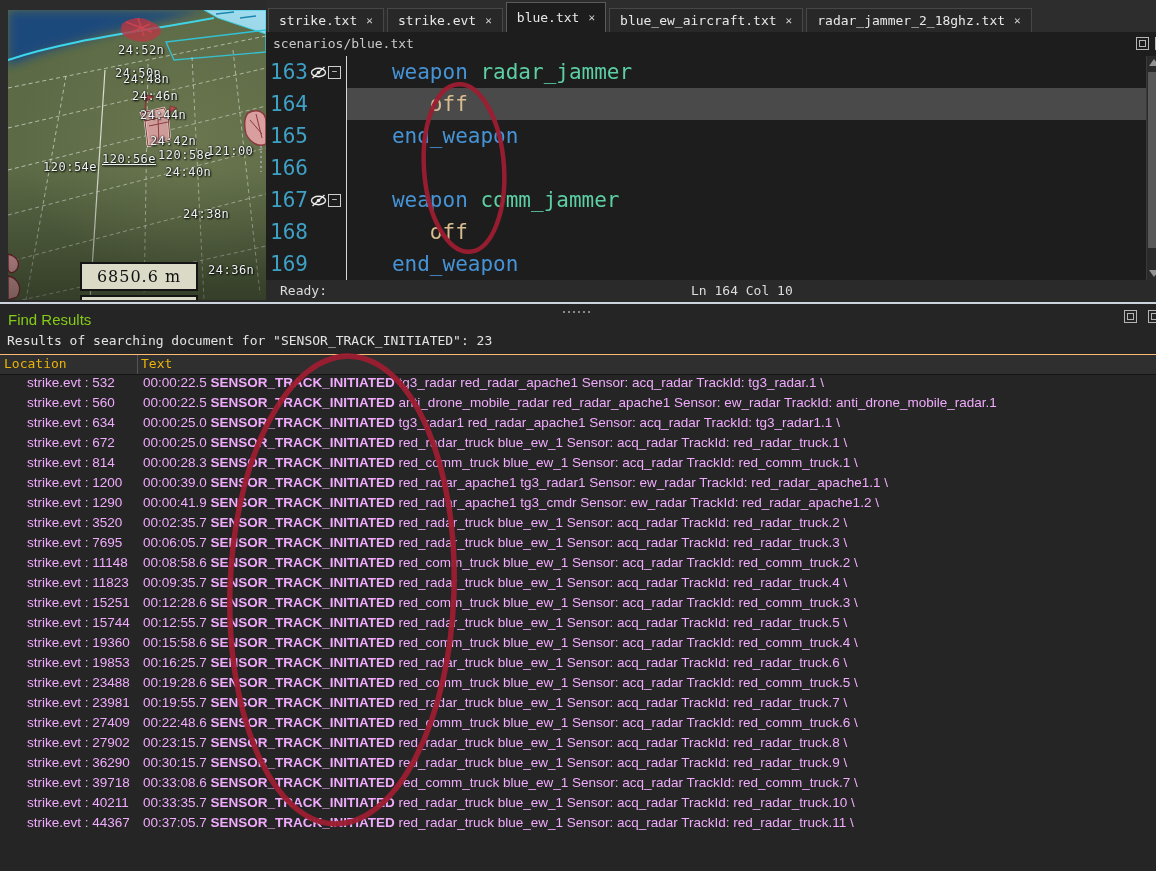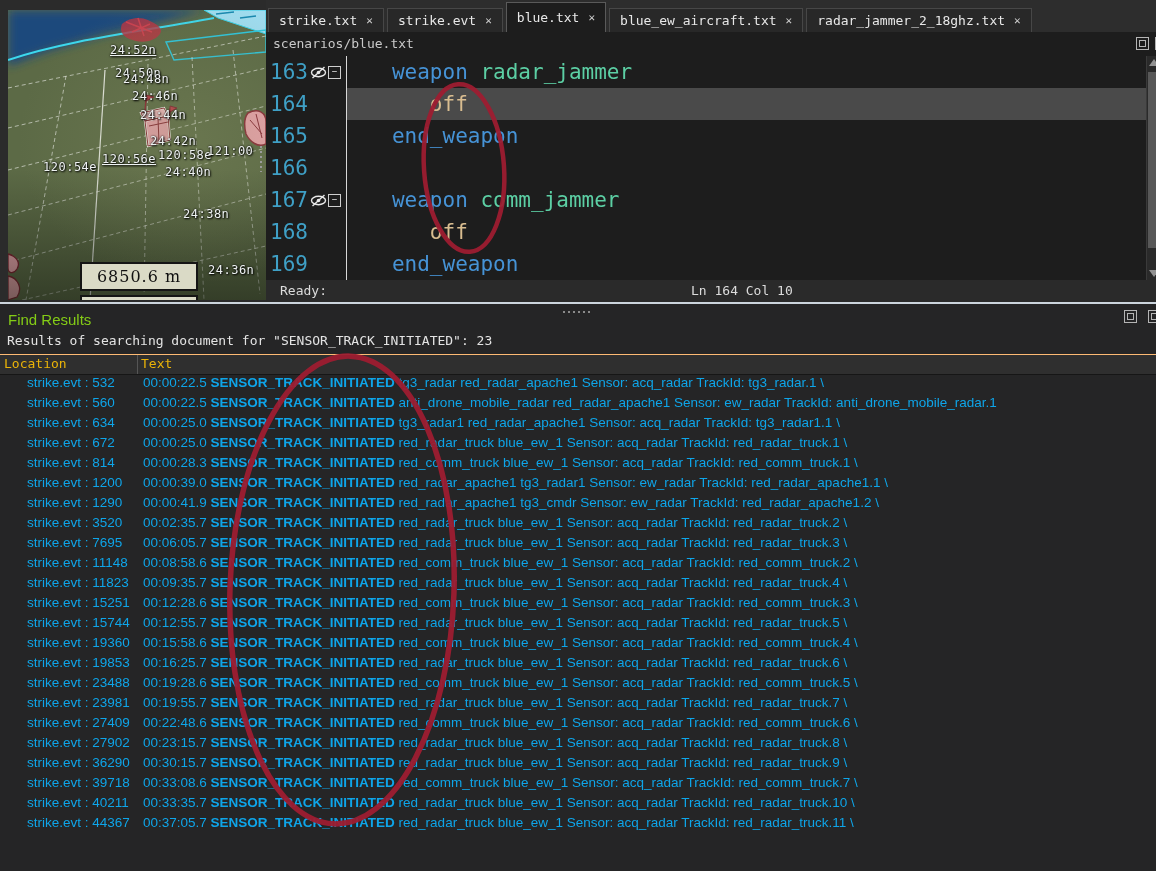--- a/index.html
+++ b/index.html
@@ -65,21 +65,21 @@
   .fr-icons{position:absolute;right:0;top:6px;display:flex;gap:11px;width:32px;overflow:hidden}
   .fr-title{position:absolute;left:8px;top:7px;font:15px "Liberation Sans",sans-serif;color:#84cc16}
   .fr-summary{position:absolute;left:7px;top:29px;font:13px "DejaVu Sans Mono",monospace;color:#e3e3e3}
   .fr-header{position:absolute;left:0;top:50px;width:100%;height:19px;background:#2f2f2f;
      border-top:1px solid #fdba74;border-bottom:1px solid #161616;
      font:13px "DejaVu Sans Mono",monospace;color:#eab308;line-height:18px}
   .fr-header::after{content:"";position:absolute;left:137px;top:0;width:1px;height:100%;background:#555}
   .col-loc{position:absolute;left:4px}
   .col-text{position:absolute;left:141px}
   .fr-rows{position:absolute;left:0;top:71px;width:100%}
-  .frr{height:20px;display:flex;font:13.5px "Liberation Sans",sans-serif;color:#0ea5e9;white-space:nowrap}
+  .frr{height:20px;display:flex;font:13.5px "Liberation Sans",sans-serif;color:#f0abfc;white-space:nowrap}
   .rloc{width:137px;flex:none;padding-left:27px;box-sizing:border-box;overflow:hidden}
   .rtxt{flex:1;padding-left:6px;overflow:hidden}
   .rtxt b{font-weight:700}
   
   .annot{position:absolute;left:0;top:0;width:1156px;height:871px;pointer-events:none;z-index:50}
 </style>
 </head>
 <body>
 
 <div id="app">
@@ -133,21 +133,21 @@
         </g>
 
         <path d="M240,103 C250,98 258,102 258,112 L258,134 C250,138 242,132 238,124 C236,116 236,108 240,103 Z" fill="#f0a4b0" stroke="#8a2535" stroke-width="1.5"></path>
         <path d="M242,110 l12,14 M248,104 l6,24" stroke="#8a2535" stroke-width="1" fill="none"></path>
 
         <path d="M0,244 C8,246 13,252 9,259 C5,265 0,263 0,258 Z" fill="#f2a8b2" stroke="#7e1e2e" stroke-width="1.3"></path>
         <path d="M0,266 C10,268 15,278 9,287 L0,290 Z" fill="#f2a8b2" stroke="#7e1e2e" stroke-width="1.3"></path>
       </svg>
       <div class="map-shade"></div>
       <div class="map-labels">
-          <div class="glabel" style="left: 102px; top: 33px; text-decoration: underline;">24:52n</div>
+          <div class="glabel" style="left: 110px; top: 33px;">24:52n</div>
           <div class="glabel" style="left: 107px; top: 48px; margin-top: 8px;">24:50n</div>
           <div class="glabel" style="left: 115px; top: 62px;">24:48n</div>
           <div class="glabel" style="left: 124px; top: 79px;">24:46n</div>
           <div class="glabel" style="left: 132px; top: 98px;">24:44n</div>
           <div class="glabel" style="left: 142px; top: 124px;">24:42n</div>
           <div class="glabel" style="left: 157px; top: 155px;">24:40n</div>
           <div class="glabel" style="left: 175px; top: 197px;">24:38n</div>
           <div class="glabel" style="left: 200px; top: 253px;">24:36n</div>
           <div class="glabel" style="left: 35px; top: 150px;">120:54e</div>
           <div class="glabel" style="left: 94px; top: 142px; text-decoration: underline;">120:56e</div>

